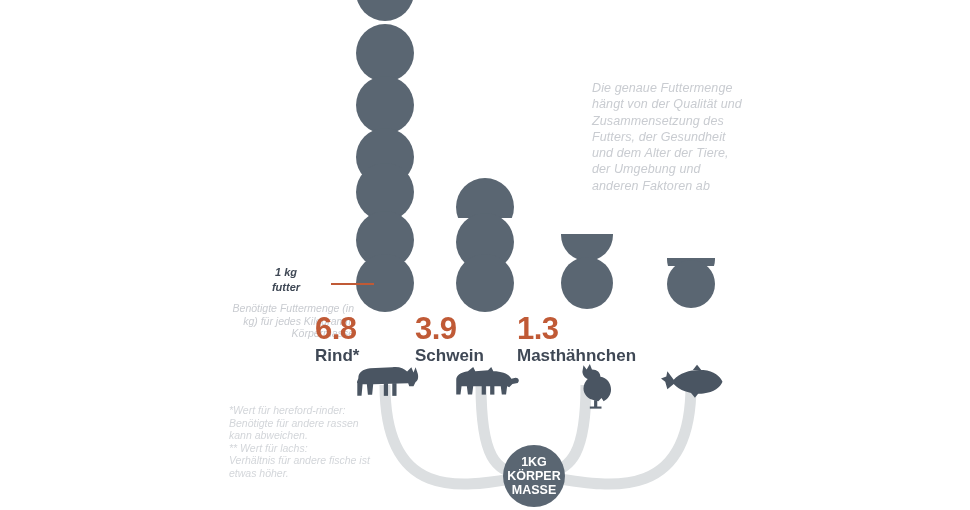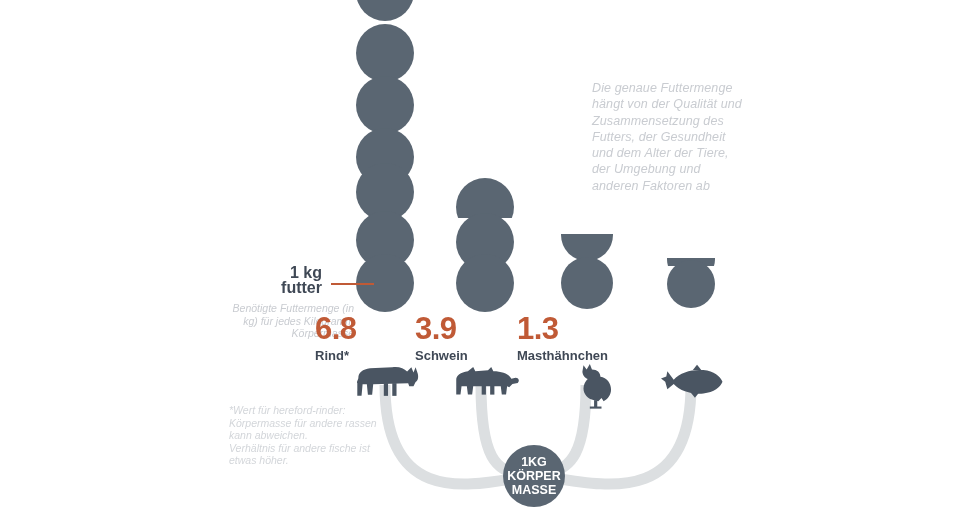--- a/index.html
+++ b/index.html
@@ -46,25 +46,26 @@
     color: #c9ccd1;
     letter-spacing: 0.1px;
   }
 
   .kg-futter-label {
     position: absolute;
     z-index: 6;
     left: 250px;
     top: 265px;
     width: 72px;
-    text-align: right;
-    font-size: 16px;
+    text-align: center;
+    font-size: 11px;
     font-weight: bold;
     line-height: 15px;
     color: #3f4855;
+    font-style: italic;
   }
   .kg-futter-line {
     position: absolute;
     z-index: 6;
     left: 331px;
     top: 283px;
     width: 43px;
     height: 2px;
     background: #c05a36;
   }
@@ -104,21 +105,21 @@
     width: 140px;
   }
   .col-value {
     font-size: 31px;
     font-weight: bold;
     color: #c05a36;
     line-height: 33px;
     letter-spacing: -0.5px;
   }
   .col-name {
-    font-size: 13px;
+    font-size: 17px;
     font-weight: bold;
     color: #3f4855;
     line-height: 17px;
     margin-top: 2px;
   }
 </style>
 </head>
 <body>
 
 <div id="infographic">
@@ -234,22 +235,23 @@
   <div class="kg-futter-label">
     <div>1 kg</div>
     <div>futter</div>
   </div>
   <div class="kg-futter-line"></div>
 
   <div class="caption-left">Benötigte Futtermenge (in kg) für jedes Kilogramm Körpermasse</div>
 
   <div class="footnote">
     <div>*Wert für hereford-rinder:</div>
-    <div>Körpermasse für andere rassen</div>
+    <div>Benötigte für andere rassen</div>
     <div>kann abweichen.</div>
+    <div>** Wert für lachs:</div>
     <div>Verhältnis für andere fische ist</div>
     <div>etwas höher.</div>
   </div>
 
   <div class="col-text" style="left:315px; top:312px;">
     <div class="col-value">6.8</div>
     <div class="col-name">Rind*</div>
   </div>
 
   <div class="col-text" style="left:415px; top:312px;">

